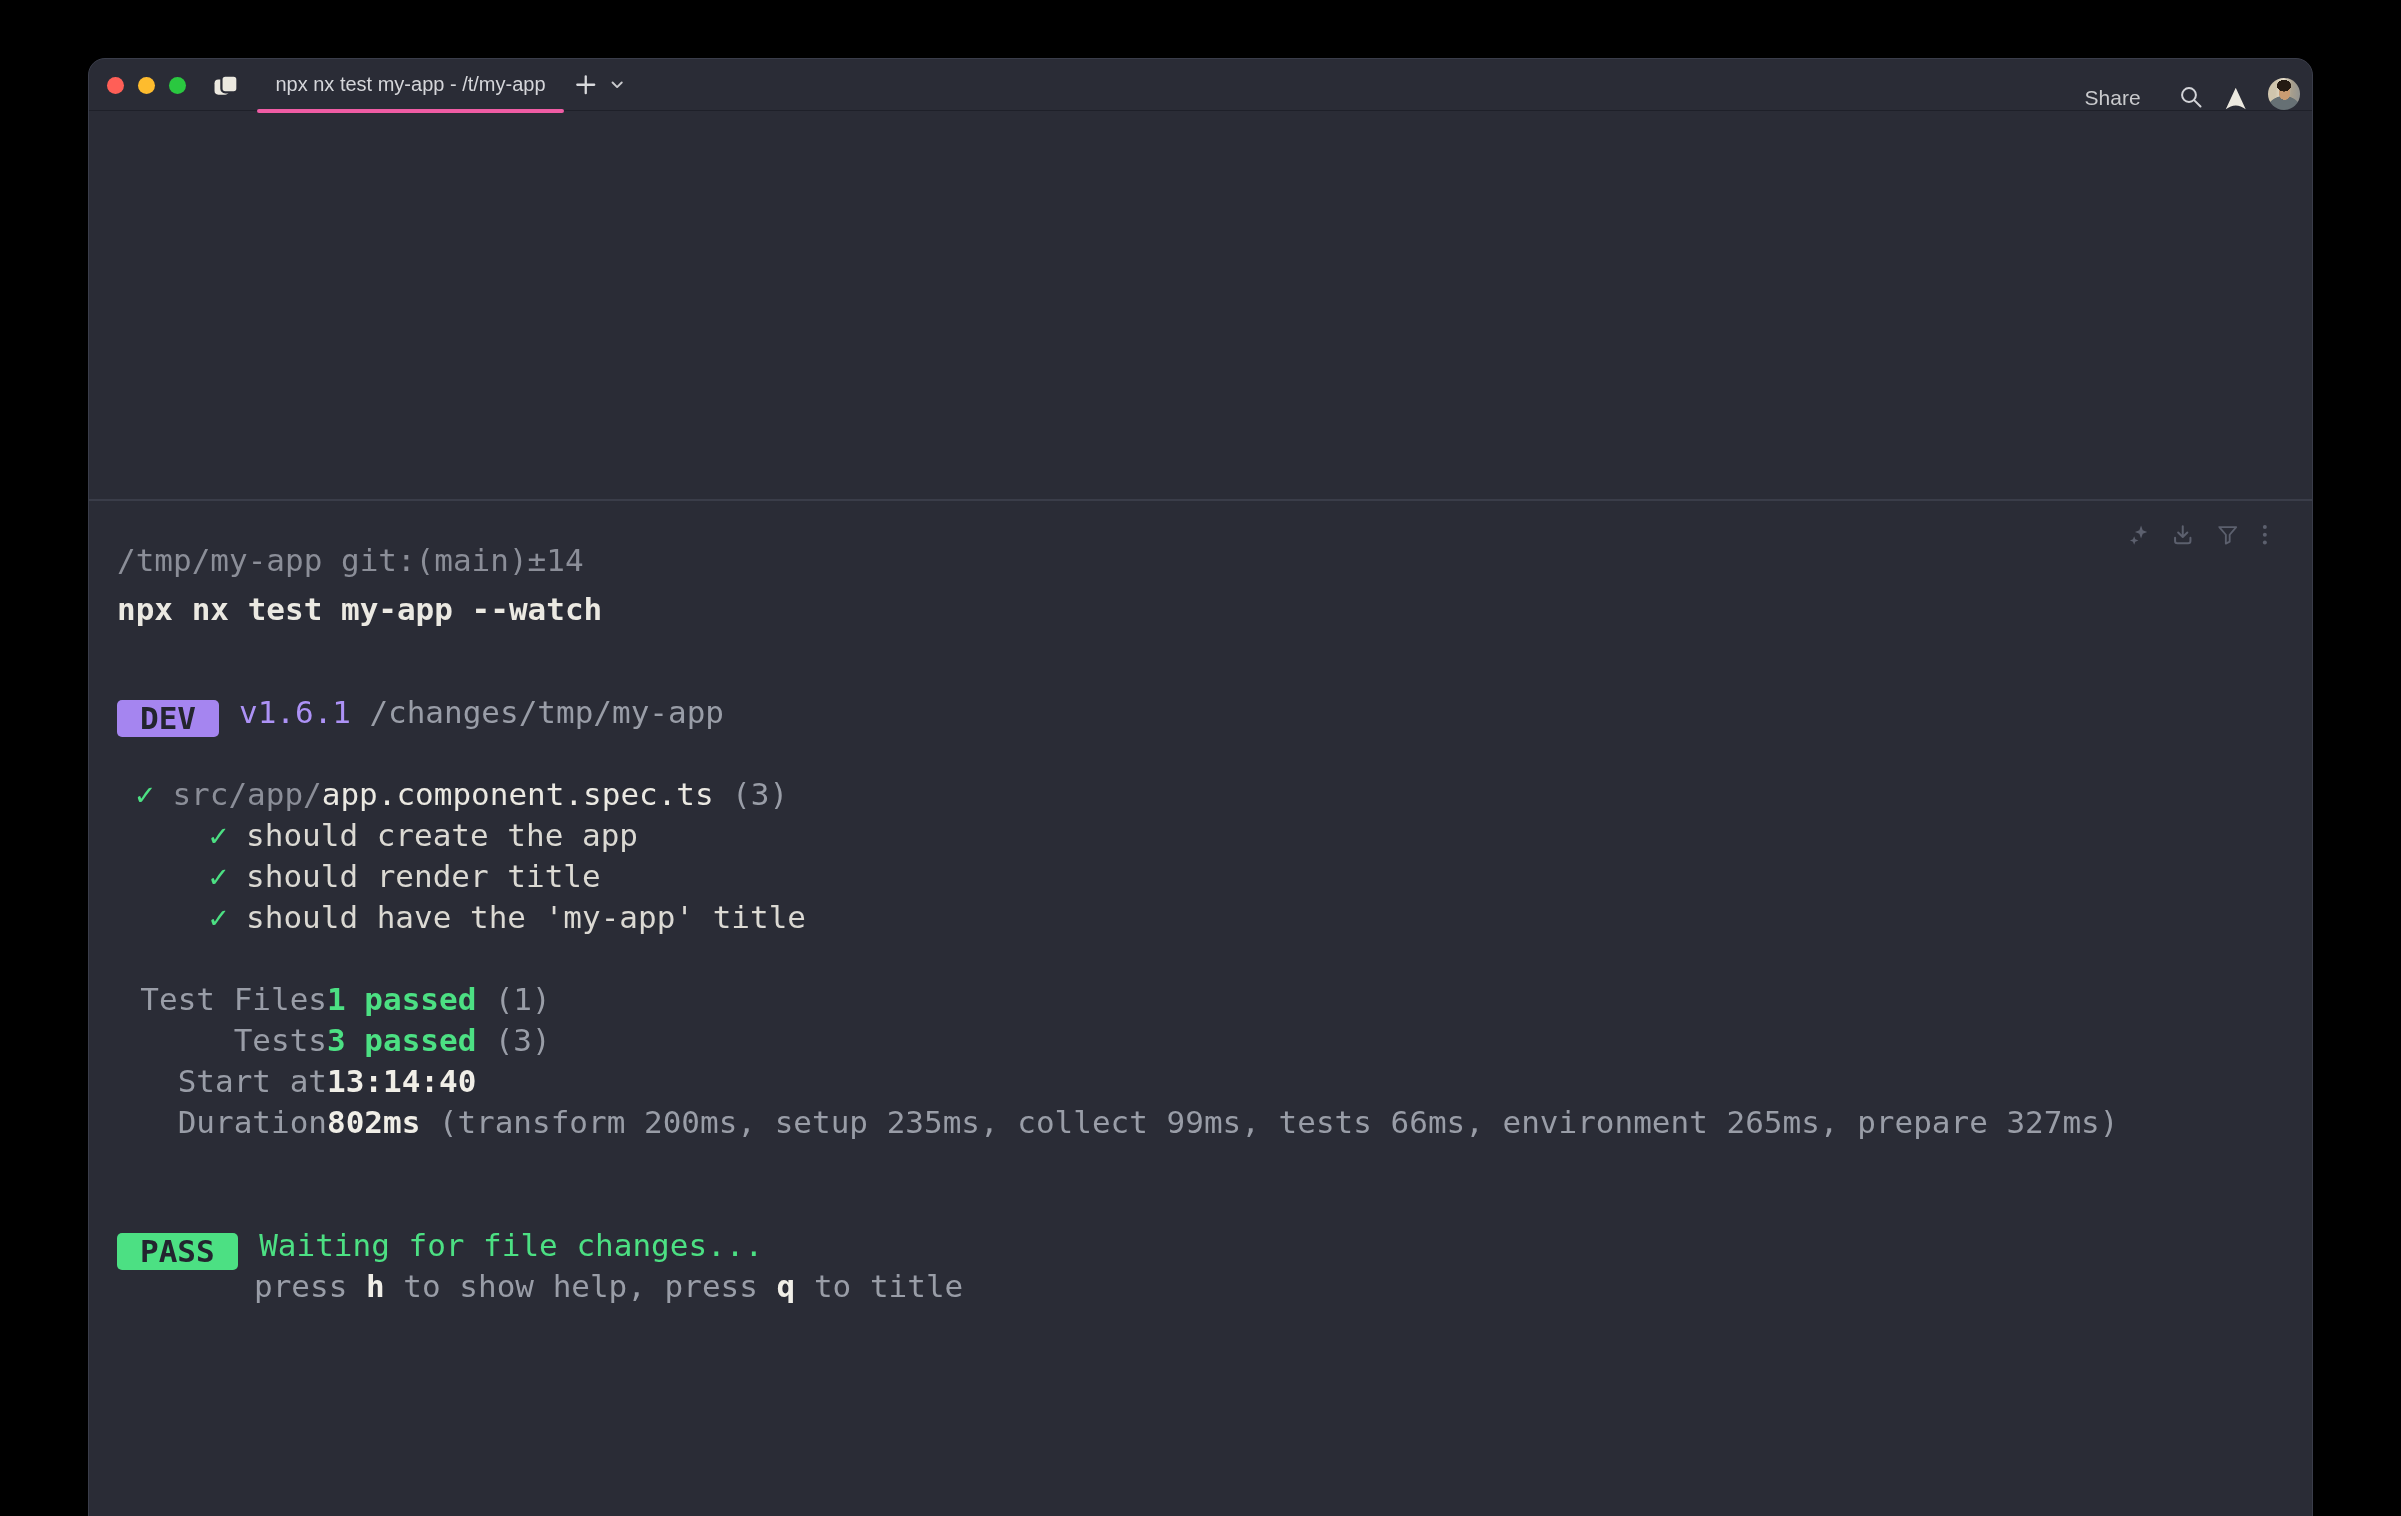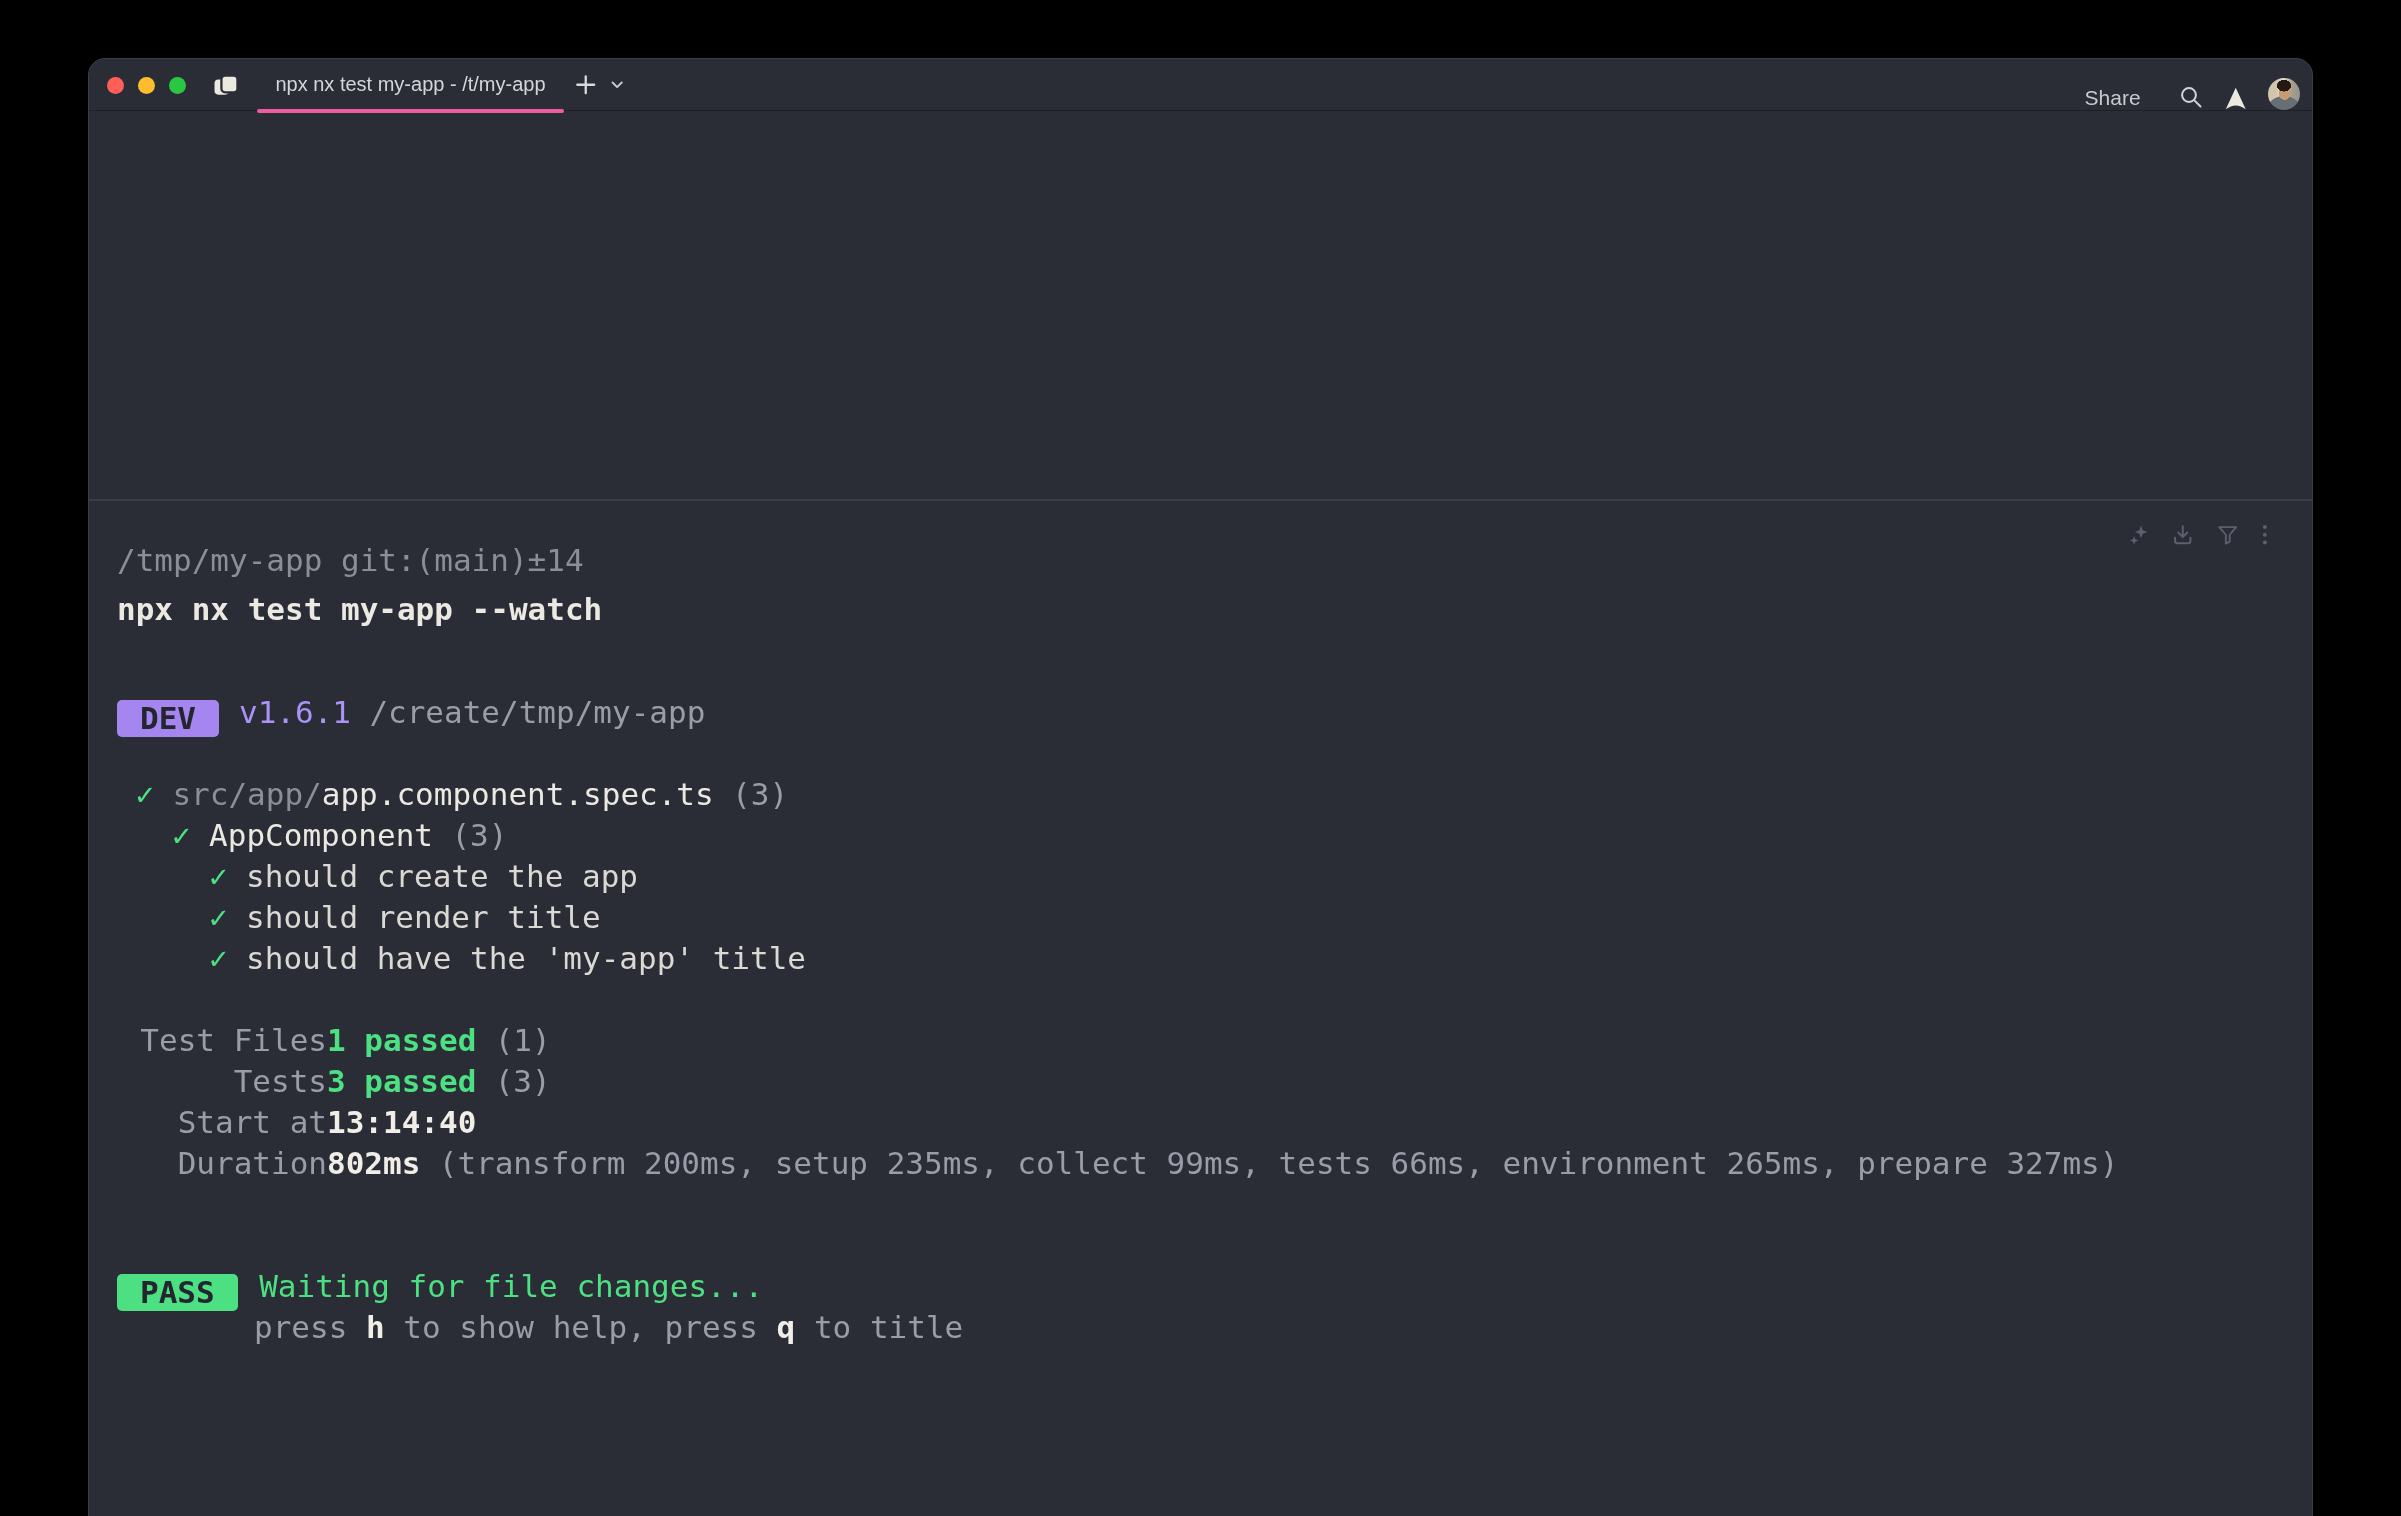--- a/index.html
+++ b/index.html
@@ -143,28 +143,27 @@
   </div>
 
   <div class="prompt mono">/tmp/my-app git:(main)±14</div>
   <div class="command mono">npx nx test my-app --watch</div>
 
   <div class="output mono">
 
     <div class="row flexrow">
       <span class="badge dev">DEV</span>
       <span class="purple dev-version">v1.6.1</span>
-      <span class="dev-path">/create/tmp/my-app</span>
+      <span class="dev-path">/changes/tmp/my-app</span>
     </div>
 
     <div class="row"></div>
 
     <div class="row ind1"><span class="chk">✓</span><span class="dim">src/app/</span><span class="bright">app.component.spec.ts</span><span class="cnt">(3)</span></div>
 
-    <div class="row ind2"><span class="chk">✓</span><span class="bright">AppComponent</span><span class="cnt">(3)</span></div>
 
     <div class="row ind3"><span class="chk">✓</span><span class="tname">should create the app</span></div>
     <div class="row ind3"><span class="chk">✓</span><span class="tname">should render title</span></div>
     <div class="row ind3"><span class="chk">✓</span><span class="tname">should have the 'my-app' title</span></div>
 
     <div class="row"></div>
 
     <div class="row"><span class="sum-label">Test Files</span><span class="green-b">1 passed</span><span class="extra">(1)</span></div>
     <div class="row"><span class="sum-label">Tests</span><span class="green-b">3 passed</span><span class="extra">(3)</span></div>
     <div class="row"><span class="sum-label">Start at</span><span class="bright-b">13:14:40</span></div>

